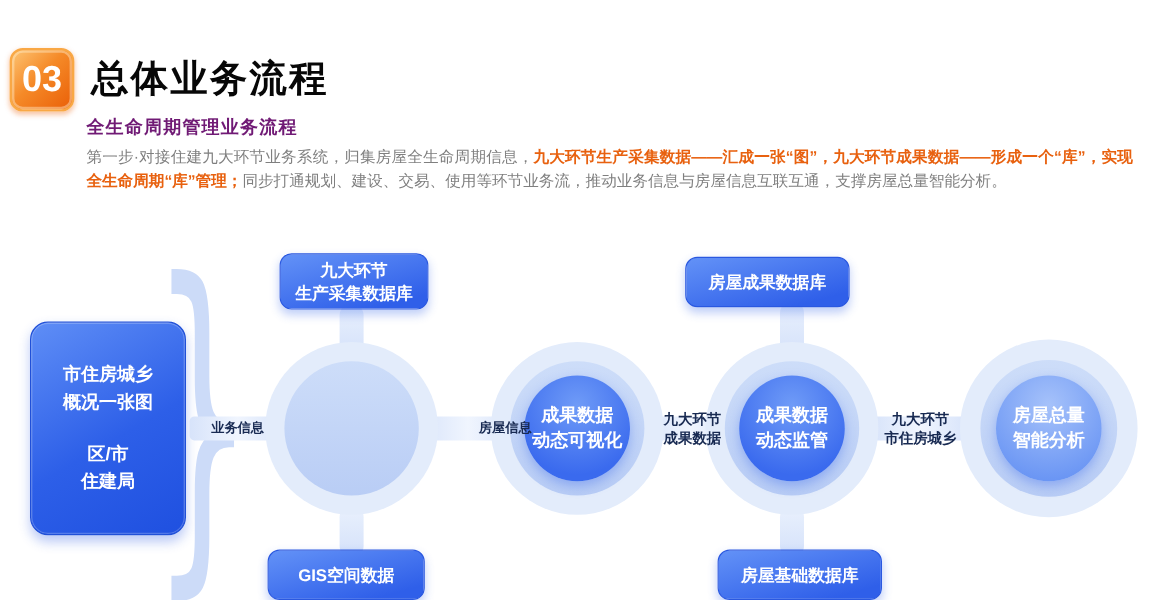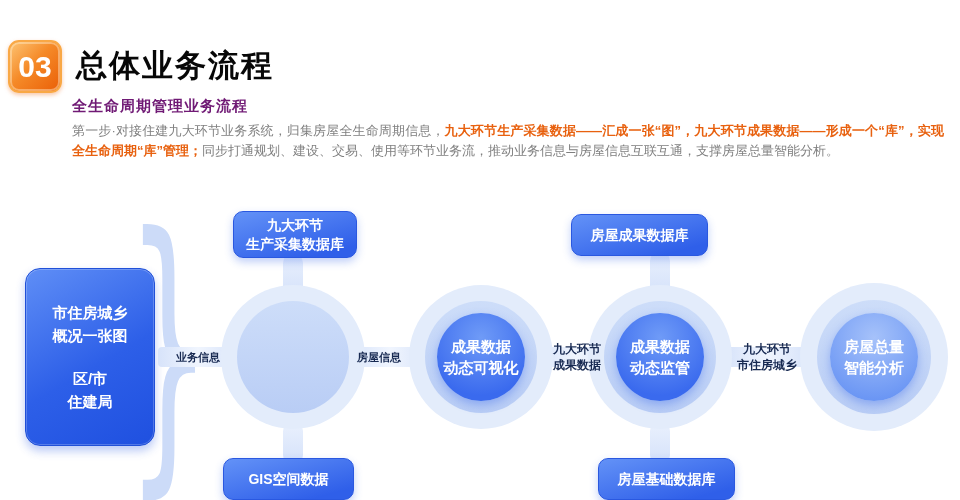--- a/index.html
+++ b/index.html
@@ -146,21 +146,21 @@
     <div>房屋成果数据库</div>
   </div>
   <div class="db-box" style="left:598px;top:423px;width:137px;height:42px;">
     <div>房屋基础数据库</div>
   </div>
   <div class="db-box" style="left:223px;top:423px;width:131px;height:42px;">
     <div>GIS空间数据</div>
   </div>
 
   <div class="link-label link-one" style="left:160px;width:76px;">业务信息</div>
-  <div class="link-label link-one" style="left:349px;width:60px;">房屋信息</div>
+  <div class="link-label link-one" style="left:349px;width:60px;padding-left:42px;">房屋信息</div>
   <div class="link-label link-two" style="left:544px;width:66px;">
     <div>九大环节</div>
     <div>成果数据</div>
   </div>
   <div class="link-label link-two" style="left:734px;width:66px;">
     <div>九大环节</div>
     <div>市住房城乡</div>
   </div>
 
   <div class="bottom-arrow-start"></div>

